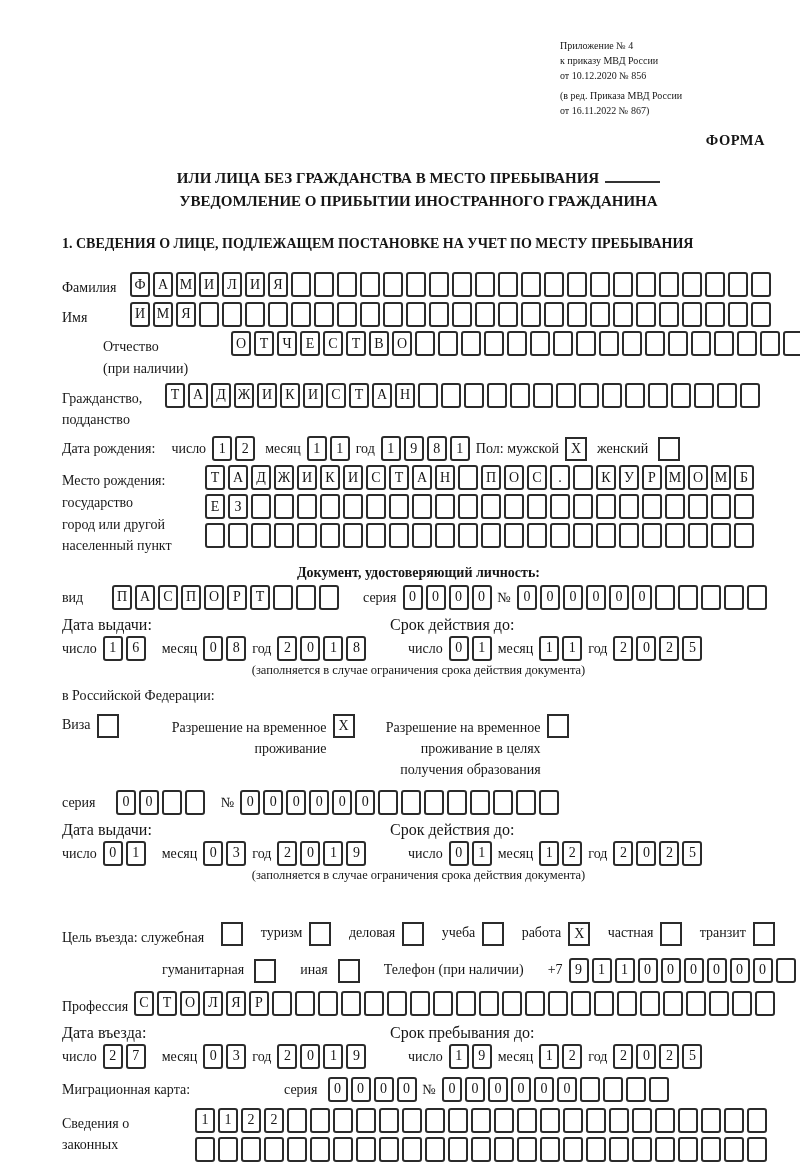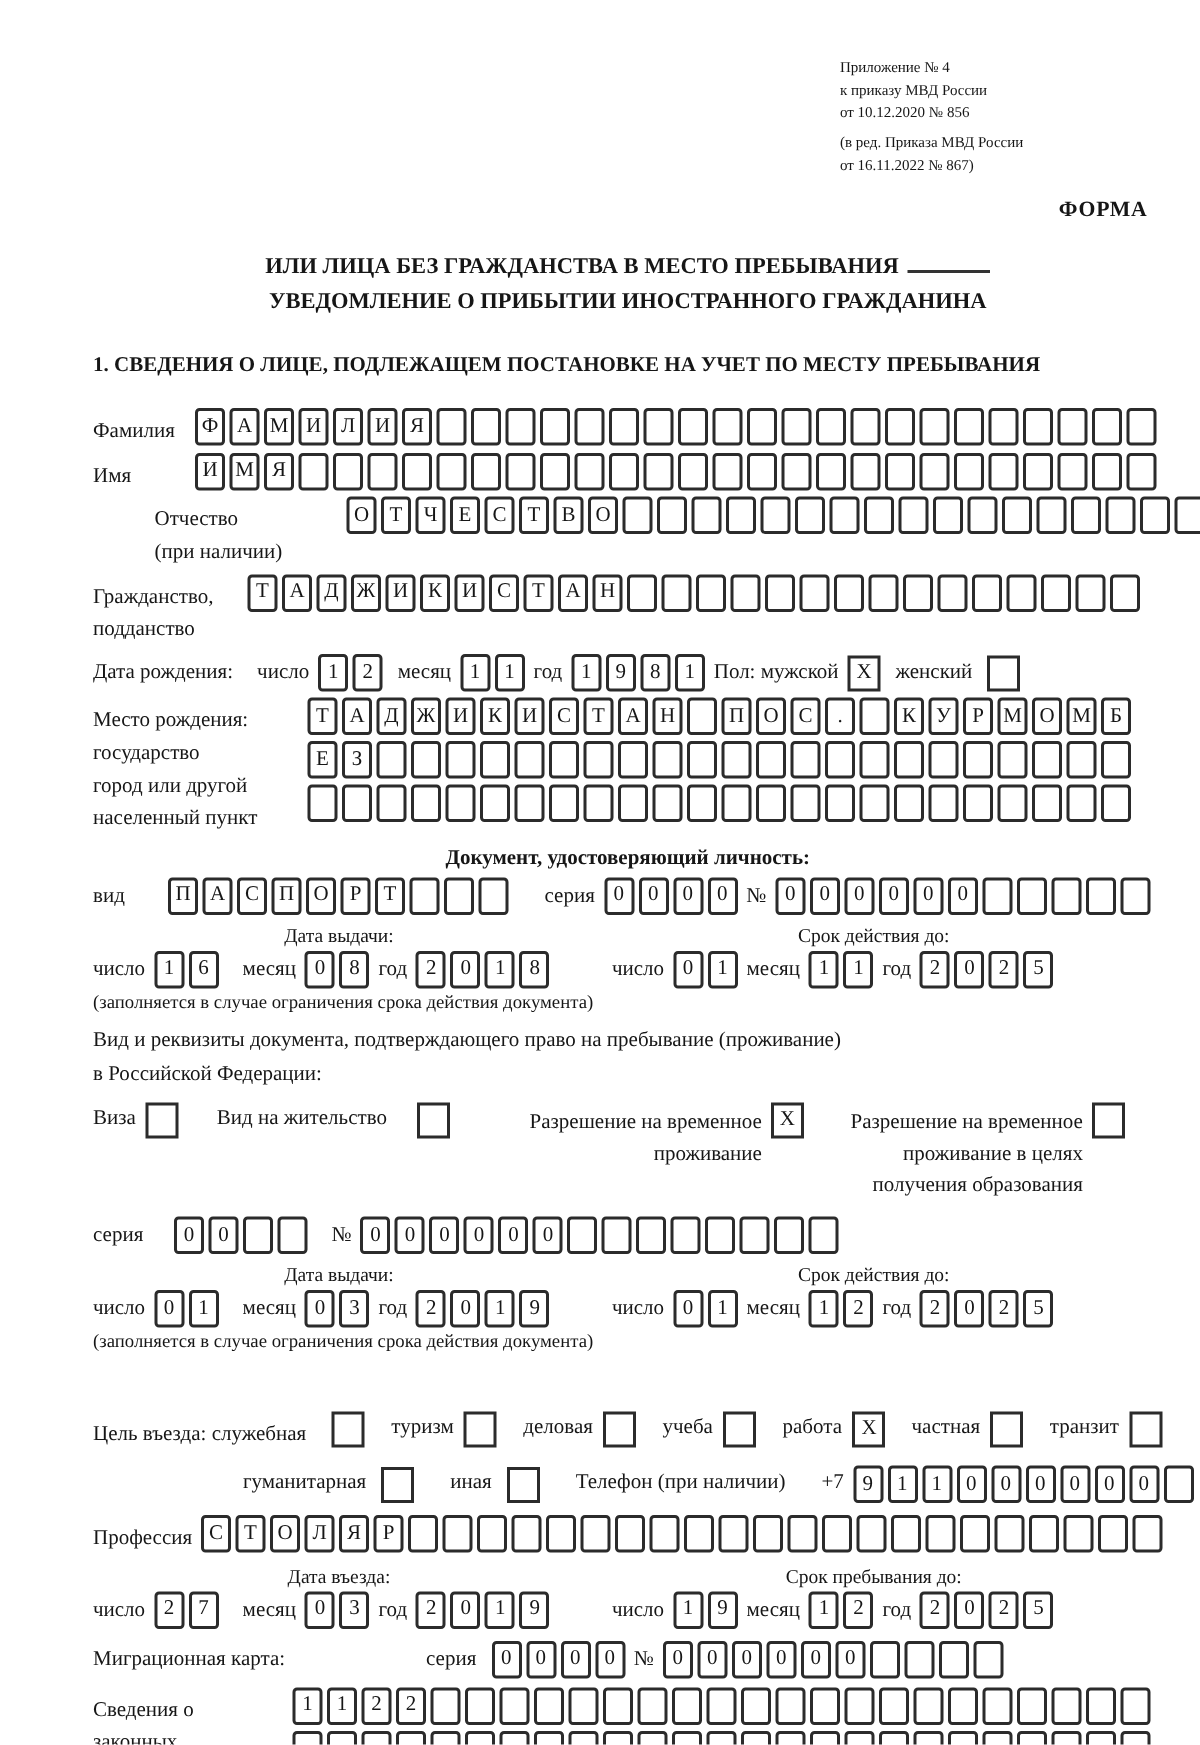--- a/index.html
+++ b/index.html
@@ -42,27 +42,27 @@
     display:inline-flex; align-items:center; justify-content:center;
     font-size:14px; margin-top:1px;
   }
 
   .inline-lbl { font-size:14px; padding-top:5px; flex:0 0 auto; }
   .gap6 { margin-left:6px; } .gap10 { margin-left:10px; } .gap16 { margin-left:16px; } .gap24 { margin-left:24px; }
 
   .doc-heading { text-align:center; font-weight:bold; font-size:14px; margin:8px 0 4px 0; }
 
   .dates-headings { display:flex; margin-top:6px; }
-  .dates-headings > div { font-size:13px; text-align:center; }
+  .dates-headings > div { font-size:16px; text-align:left; }
   .dh-left { width:46%; } .dh-right { width:54%; }
   .dates-row { display:flex; margin-top:2px; margin-bottom:2px; }
   .dategrp { display:flex; align-items:flex-start; }
   .dg-left { width:46%; } .dg-right { width:54%; padding-left:18px; }
   .dategrp .inline-lbl { padding-top:5px; }
-  .note { font-size:12.5px; text-align:left; margin:2px 0 6px 0; }
+  .note { font-size:12.5px; text-align:center; margin:2px 0 6px 0; }
 
   .intro { font-size:14px; line-height:1.65; margin-top:4px; }
 
   .res-row { display:flex; align-items:flex-start; margin-top:6px; margin-bottom:10px; }
   .res-opt { display:flex; align-items:flex-start; }
   .opt-text { font-size:14px; padding-top:4px; }
   .opt-center { text-align:right; line-height:1.5; }
   .wo3 { width:186px; } .wo4 { width:170px; }
 
   .purpose-row { display:flex; align-items:flex-end; justify-content:space-between; margin-top:6px; }
@@ -424,32 +424,27 @@
             <span class="cell">2</span>
             <span class="cell">0</span>
             <span class="cell">2</span>
             <span class="cell">5</span>
           </span>
       </div>
     </div>
     <div class="note">(заполняется в случае ограничения срока действия документа)</div>
 
     <div class="intro">
-      <div>Вид и реквизиты документа, подтверждающего право на пребывание (проживание)</div>
       <div>в Российской Федерации:</div>
     </div>
 
     <div class="res-row">
       <div class="res-opt">
         <span class="opt-text">Виза</span>
         <span class="checkbox gap6"></span>
-      </div>
-      <div class="res-opt" style="margin-left:26px;">
-        <span class="opt-text">Вид на жительство</span>
-        <span class="checkbox" style="margin-left:20px;"></span>
       </div>
       <div class="res-opt" style="margin-left:22px;">
         <span class="opt-text opt-center wo3">Разрешение на временное проживание</span>
         <span class="checkbox gap6">X</span>
       </div>
       <div class="res-opt" style="margin-left:16px;">
         <span class="opt-text opt-center wo4">Разрешение на временное проживание в целях получения образования</span>
         <span class="checkbox gap6"></span>
       </div>
     </div>

